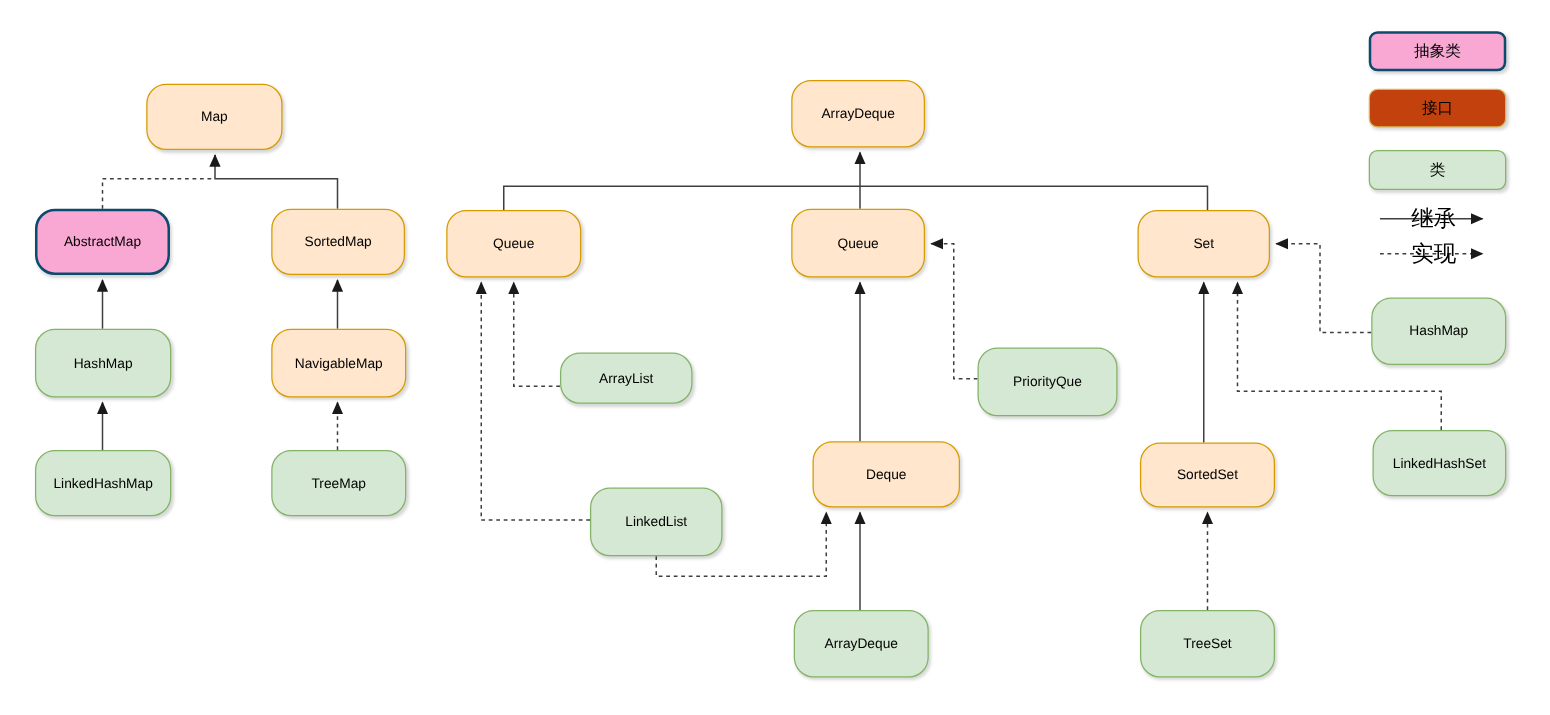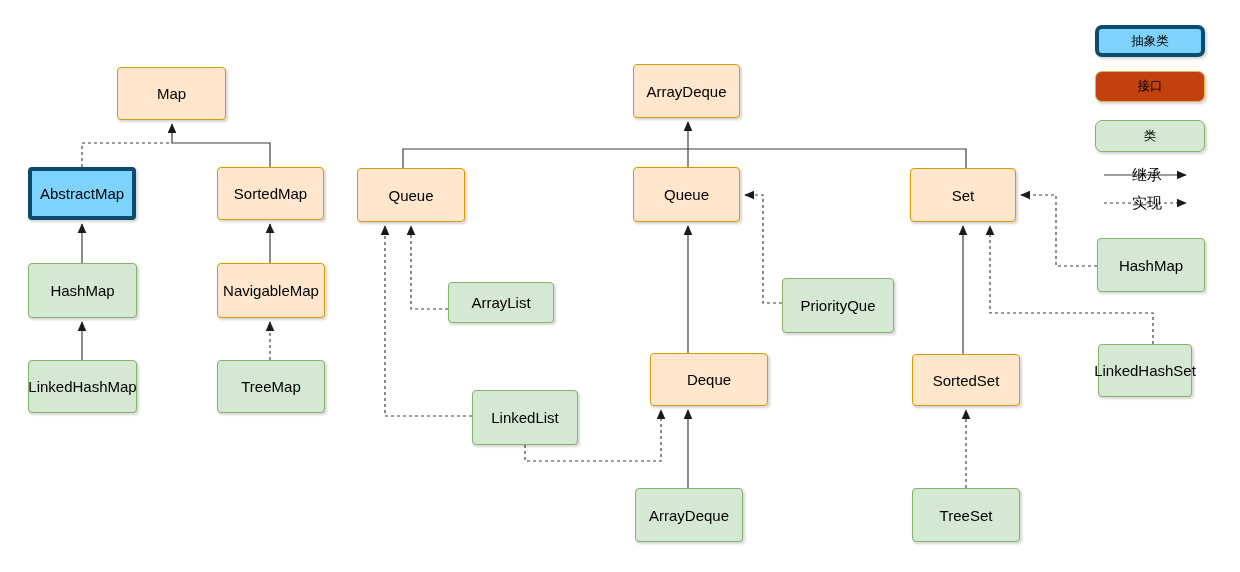--- a/index.html
+++ b/index.html
@@ -6,31 +6,31 @@
   .stage{
     position:relative;width:1240px;height:572px;background:#ffffff;
     font-family:"Liberation Sans",sans-serif;overflow:hidden;
   }
   svg.wires{position:absolute;left:0;top:0;}
   path.s{fill:none;stroke:#3f3f3f;stroke-width:1.2;}
   path.d{fill:none;stroke:#3f3f3f;stroke-width:1.2;stroke-dasharray:3 3;}
   .node{
     position:absolute;box-sizing:border-box;
     display:flex;align-items:center;justify-content:center;
-    border-radius:4px;font-size:15px;color:#000;text-align:center;
+    border-radius:16px;font-size:11px;color:#000;text-align:center;
     box-shadow:1.5px 2px 2.5px rgba(0,0,0,.16);
   }
   .t-iface{background:#ffe6cc;border:1px solid #d79b00;}
   .t-cls{background:#d5e8d4;border:1px solid #82b366;}
-  .t-abs{background:#7dd3fc;border:4px solid #0c4a6e;align-items:center;}
+  .t-abs{background:#f9a8d4;border:2px solid #0c4a6e;align-items:center;}
   .t-liface{background:#c2410c;border:1px solid #d6b656;}
   .legend-box{border-radius:7px;font-size:12.5px;}
   .edge-label{
     position:absolute;transform:translate(-50%,-50%);
-    font-size:15px;color:#000;white-space:nowrap;
+    font-size:18px;color:#000;white-space:nowrap;
   }
 </style>
 </head>
 <body>
 
 <div class="stage">
 
   <svg class="wires" width="1240" height="572" viewBox="0 0 1240 572">
     <defs>
       <marker id="arr" viewBox="0 0 10 10" refX="9.2" refY="5" markerWidth="8.5" markerHeight="8.5" orient="auto-start-reverse">
@@ -116,21 +116,21 @@
   </div>
   <div class="node t-cls" style="left:635px;top:488px;width:108px;height:54px">
     <span>ArrayDeque</span>
   </div>
   <div class="node t-cls" style="left:912px;top:488px;width:108px;height:54px">
     <span>TreeSet</span>
   </div>
   <div class="node t-cls" style="left:1097px;top:238px;width:108px;height:54px">
     <span>HashMap</span>
   </div>
-  <div class="node t-cls" style="left:1098px;top:344px;width:94px;height:53px">
+  <div class="node t-cls" style="left:1098px;top:344px;width:107px;height:53px">
     <span>LinkedHashSet</span>
   </div>
 
   <div class="node legend-box t-abs" style="left:1095px;top:25px;width:110px;height:32px">
     <span>抽象类</span>
   </div>
   <div class="node legend-box t-liface" style="left:1095px;top:71px;width:110px;height:31px">
     <span>接口</span>
   </div>
   <div class="node legend-box t-cls" style="left:1095px;top:120px;width:110px;height:32px">

